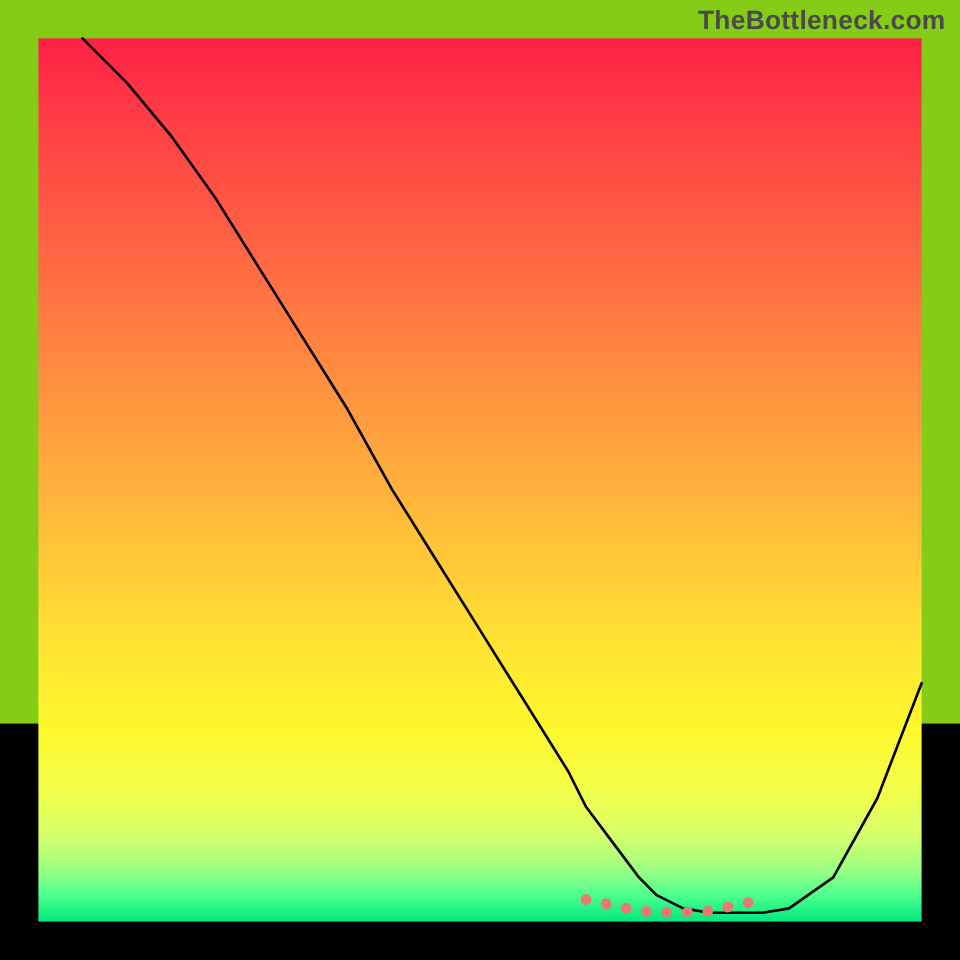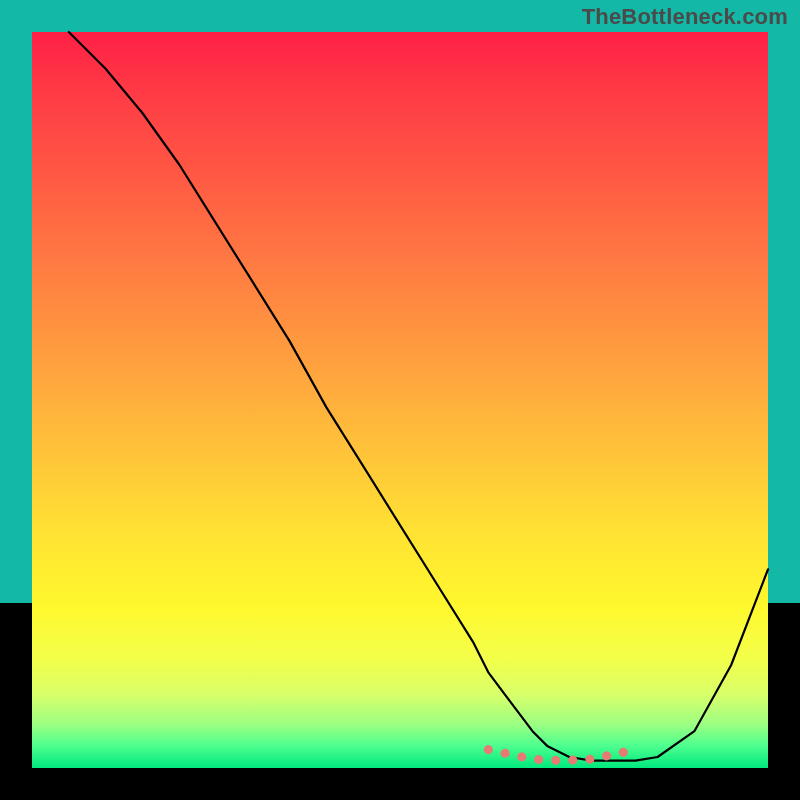--- a/index.html
+++ b/index.html
@@ -8,21 +8,21 @@
     width: 800px;
     height: 800px;
     background: #000;
     overflow: hidden;
     font-family: Arial, Helvetica, sans-serif;
   }
   .frame {
     position: relative;
     width: 800px;
     height: 603px;
-    background: #14b8a6;
+    background: #84cc16;
   }
   .watermark {
     position: absolute;
     top: 4px;
     right: 12px;
     font-size: 22px;
     font-weight: 600;
     color: #4a4a4a;
     letter-spacing: 0.2px;
     user-select: none;

